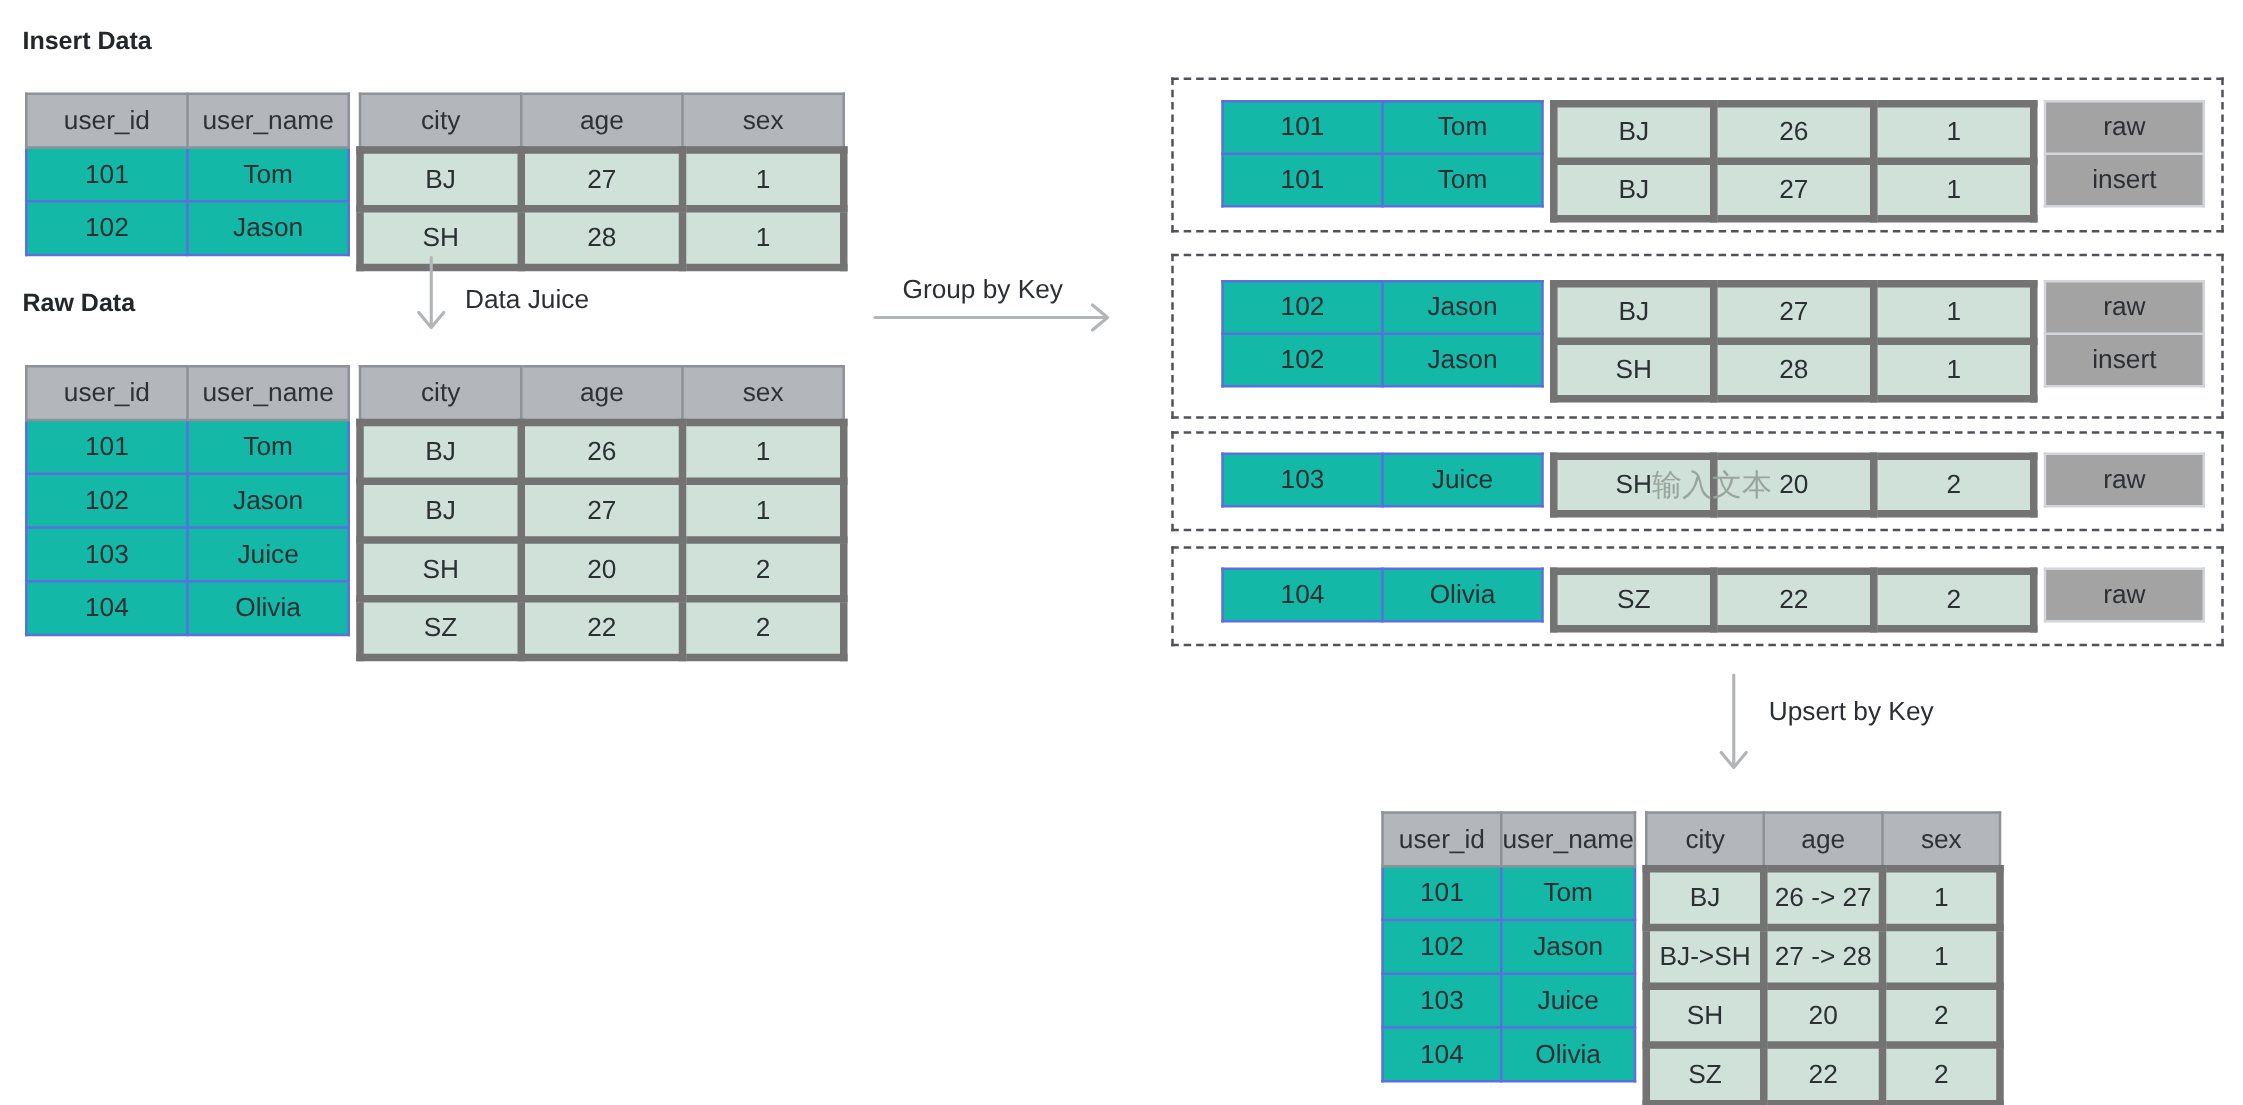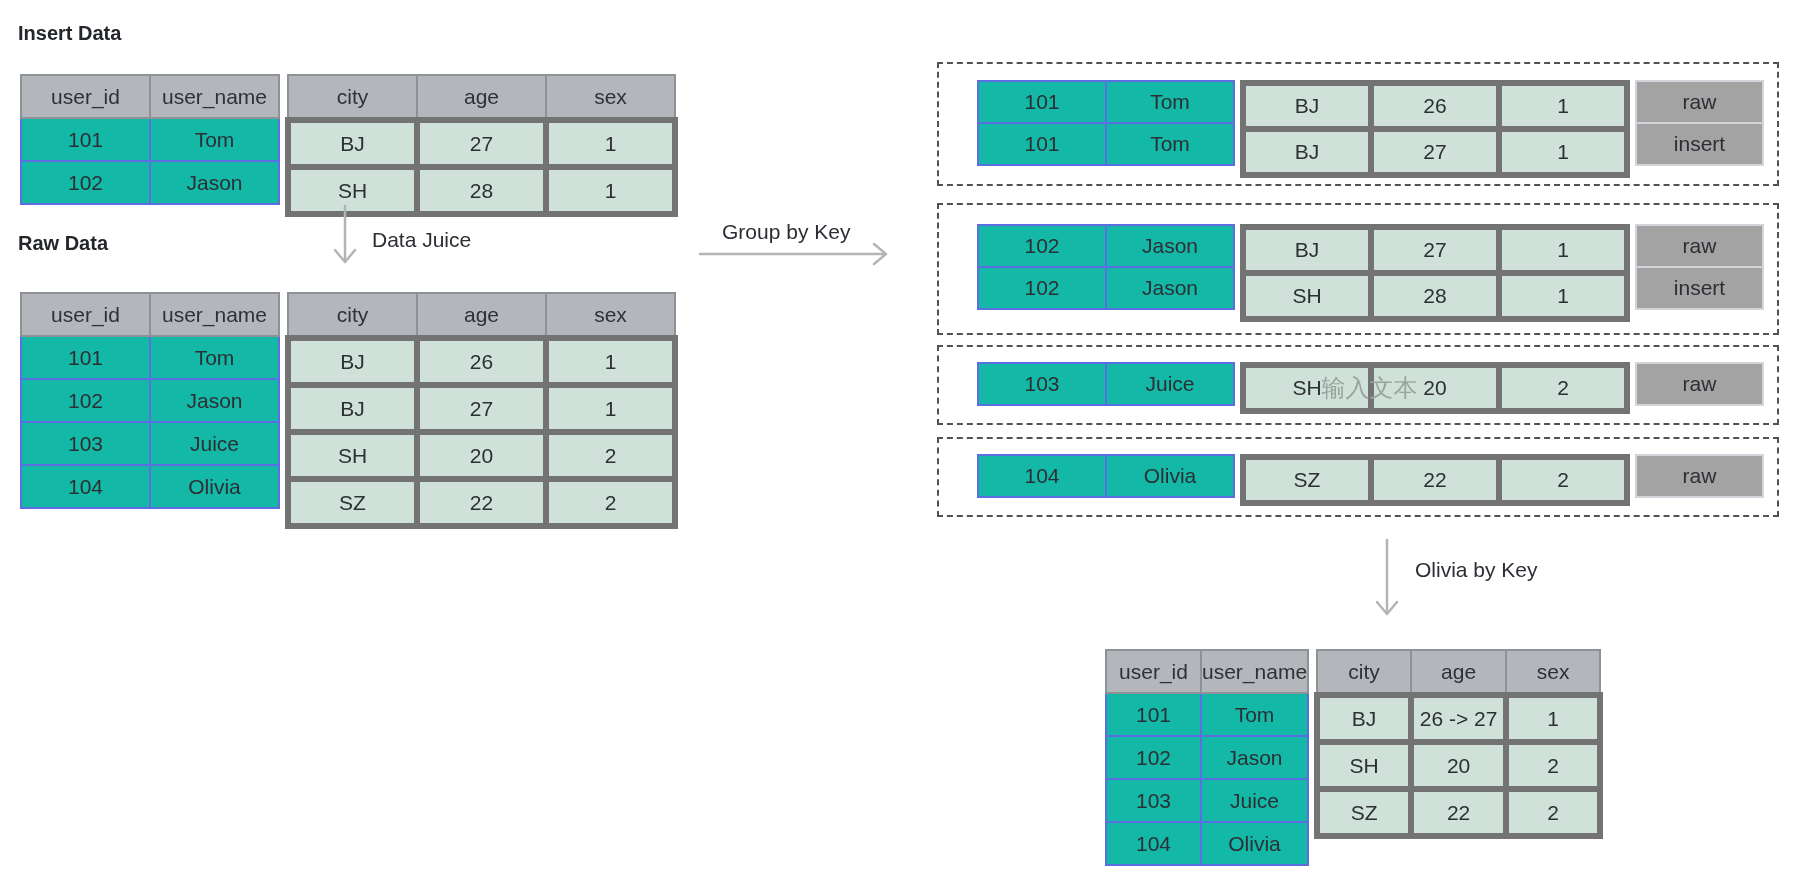--- a/index.html
+++ b/index.html
@@ -139,21 +139,21 @@
         <td class="vc">SZ</td>
         <td class="vc">22</td>
         <td class="vc">2</td>
       </tr>
     </tbody>
       </table>
   </div>
 
   <div class="abs lbl" style="left:372px;top:228px">Data Juice</div>
   <div class="abs lbl" style="left:722px;top:220px">Group by Key</div>
-  <div class="abs lbl" style="left:1415px;top:558px">Olivia by Key</div>
+  <div class="abs lbl" style="left:1415px;top:558px">Upsert by Key</div>
 
   <svg class="abs" style="left:0;top:0" width="1794" height="884" viewBox="0 0 1794 884">
     <g stroke="#b2b5b8" stroke-width="2.5" fill="none" stroke-linecap="round" stroke-linejoin="round">
       <g>
         <path d="M345 206 L345 260"></path>
         <path d="M335 250 L345 262 L355 250"></path>
       </g>
       <g>
         <path d="M700 254 L884 254"></path>
         <path d="M874 244 L886 254 L874 264"></path>
@@ -395,20 +395,25 @@
         <td class="hc">city</td>
         <td class="hc">age</td>
         <td class="hc">sex</td>
       </tr>
       <tr>
         <td class="vc">BJ</td>
         <td class="vc">26 -&gt; 27</td>
         <td class="vc">1</td>
       </tr>
       <tr>
+        <td class="vc">BJ-&gt;SH</td>
+        <td class="vc">27 -&gt; 28</td>
+        <td class="vc">1</td>
+      </tr>
+      <tr>
         <td class="vc">SH</td>
         <td class="vc">20</td>
         <td class="vc">2</td>
       </tr>
       <tr>
         <td class="vc">SZ</td>
         <td class="vc">22</td>
         <td class="vc">2</td>
       </tr>
     </tbody>

